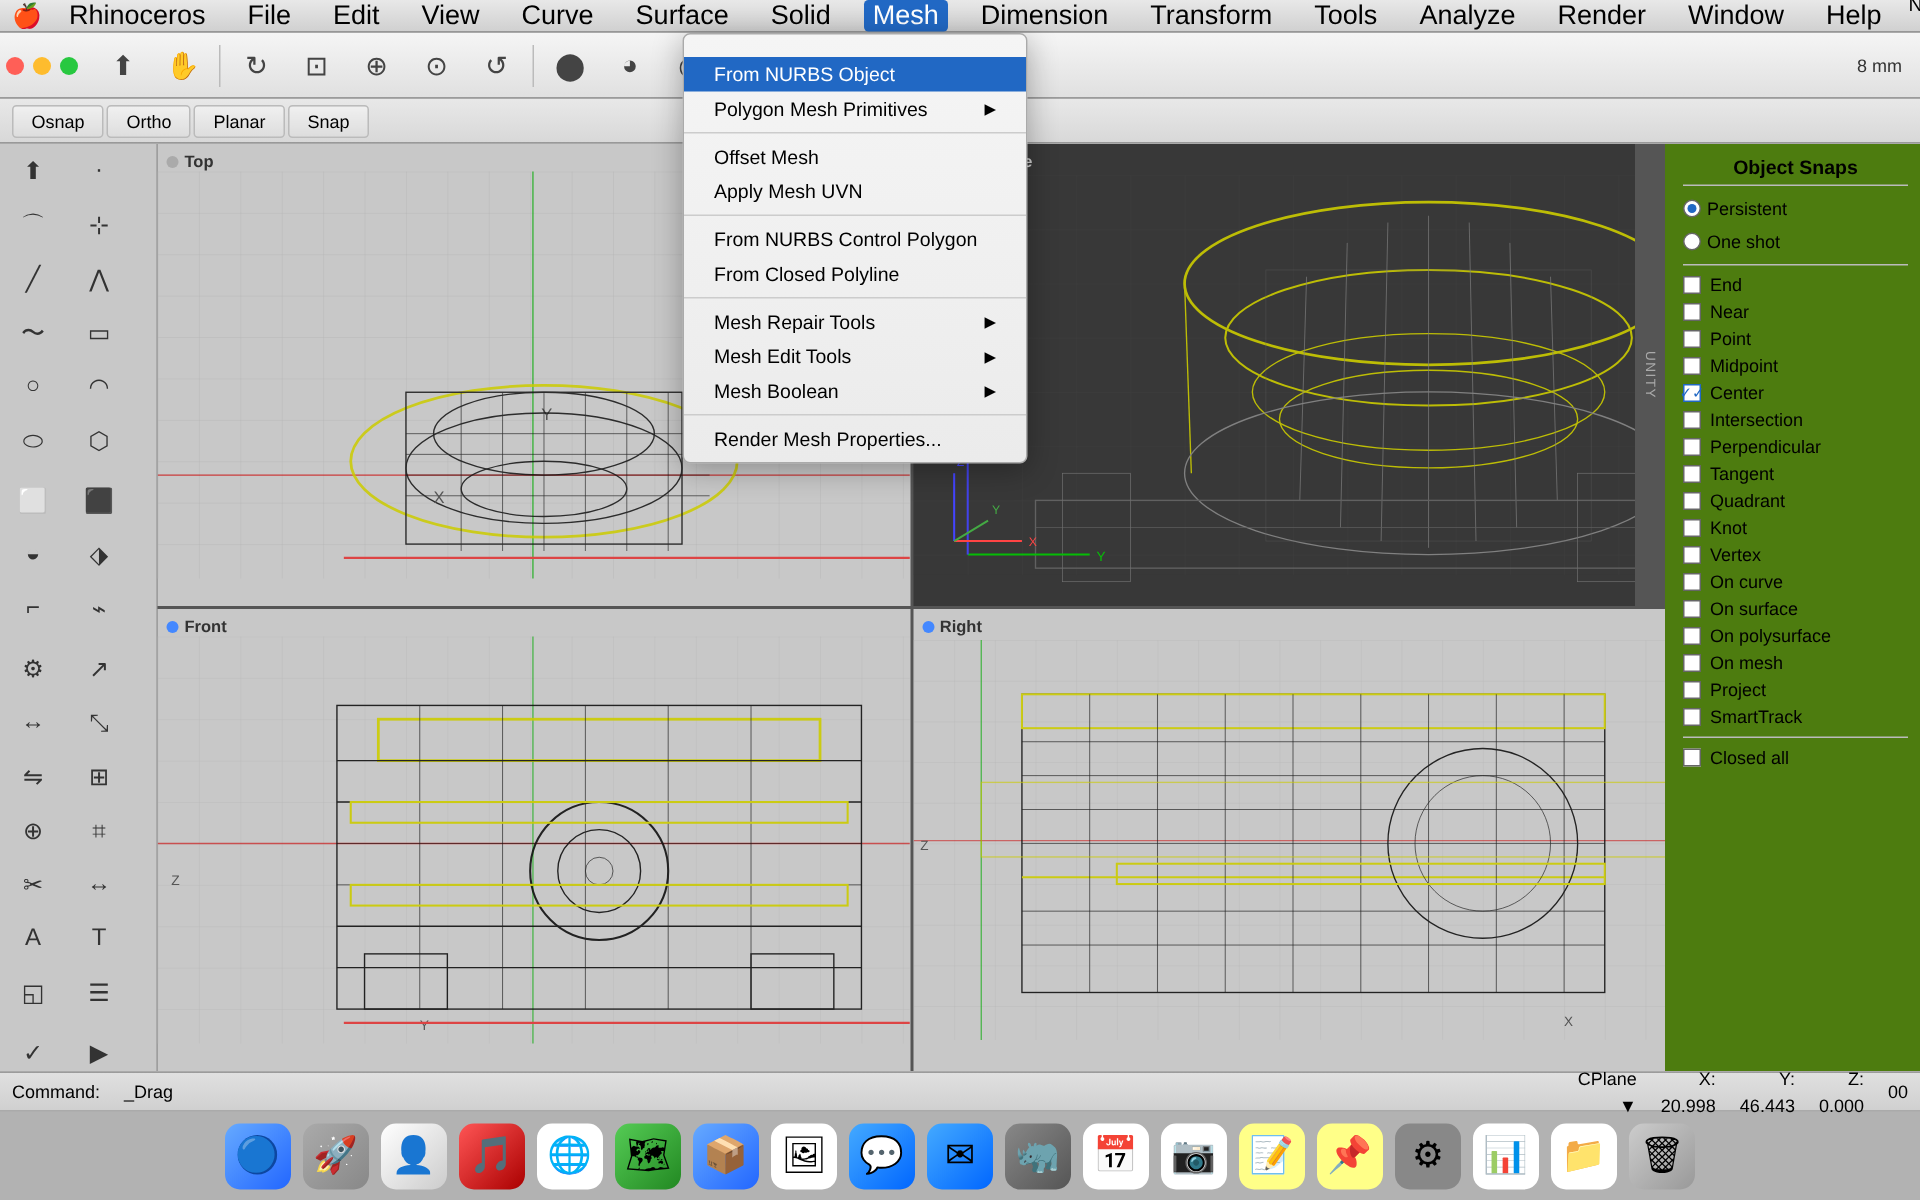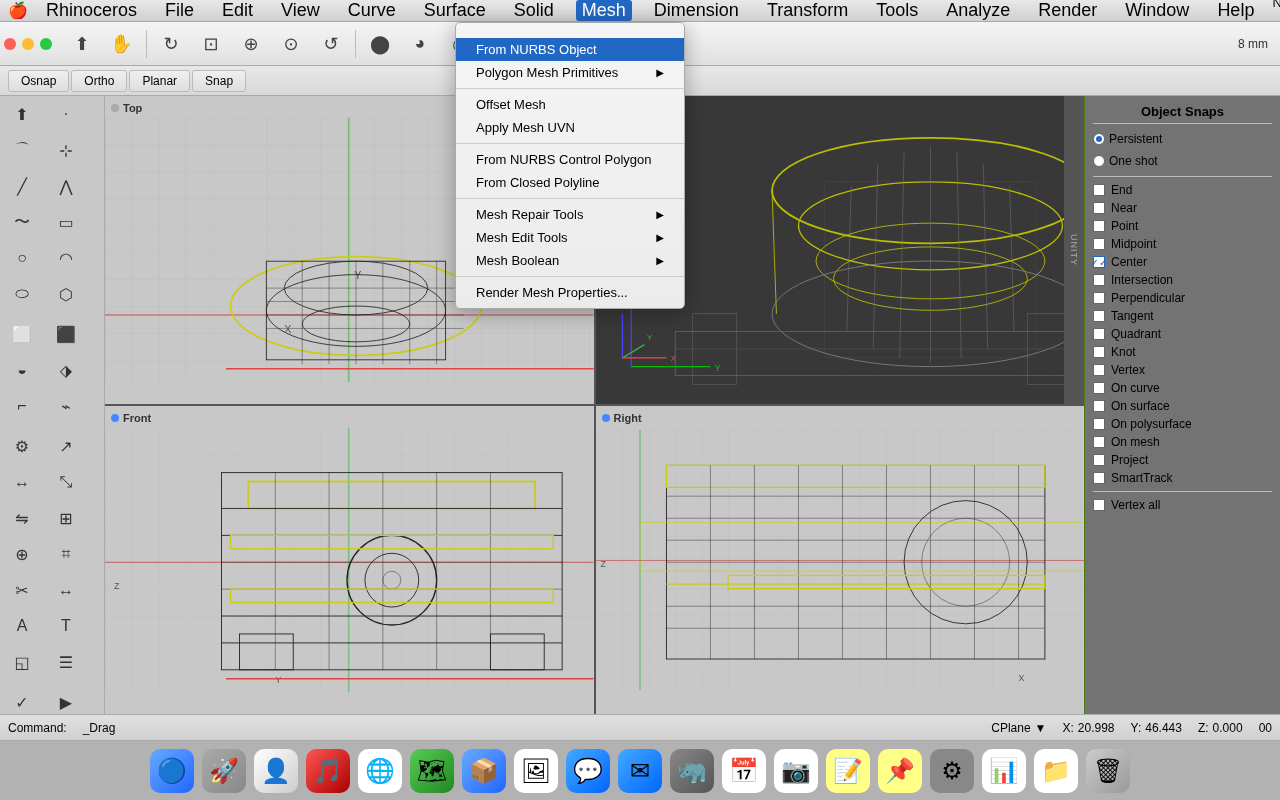--- a/index.html
+++ b/index.html
@@ -65,21 +65,21 @@
     .viewport-canvas { width: 100%; height: 100%; }
 
     
     #vp-top { grid-column: 1; grid-row: 1; background: #c8c8c8; }
     #vp-perspective { grid-column: 2; grid-row: 1; background: #383838; }
     #vp-front { grid-column: 1; grid-row: 2; background: #c8c8c8; }
     #vp-right { grid-column: 2; grid-row: 2; background: #c8c8c8; }
 
     
     #object-snaps {
-      width: 196px; background: #737373; border-left: 1px solid #4d7c0f;
+      width: 170px; background: #4d7c0f; border-left: 4px solid #4d7c0f;
       padding: 8px; font-size: 12px;
     }
     #object-snaps .panel-title {
       font-weight: 600; font-size: 13px; margin-bottom: 8px; text-align: center;
       border-bottom: 1px solid #bbb; padding-bottom: 4px;
     }
     .radio-group { display: flex; gap: 12px; margin-bottom: 8px; }
     .radio-item { display: flex; align-items: center; gap: 4px; cursor: pointer; }
     .radio-circle {
       width: 12px; height: 12px; border-radius: 50%; border: 1px solid #666;
@@ -94,21 +94,21 @@
     }
     .snap-checkbox.checked { background: #fff; }
     .snap-checkbox.checked::after { content: '✓'; font-size: 10px; color: #2168c4; }
     .snap-label { font-size: 12px; }
 
     
     #status-bar {
       height: 26px; background: linear-gradient(to bottom, #e0e0e0, #d0d0d0);
       border-top: 1px solid #aaa; display: flex; align-items: center; padding: 0 8px; gap: 16px; font-size: 12px;
     }
-    .status-item { display: flex; align-items: flex-end; gap: 4px; }
+    .status-item { display: flex; align-items: flex-end; gap: 4px; flex-direction: column; }
 
     
     #dock {
       height: 60px; background: rgba(200,200,200,0.85); border-top: 1px solid #aaa;
       display: flex; align-items: center; justify-content: center; gap: 8px; padding: 4px;
     }
     .dock-icon {
       width: 44px; height: 44px; border-radius: 10px; background: #666;
       display: flex; align-items: center; justify-content: center; font-size: 24px; cursor: pointer;
     }
@@ -574,21 +574,21 @@
       <div class="snap-checkbox"></div>
       <span class="snap-label">Project</span>
     </div>
     <div class="snap-item">
       <div class="snap-checkbox"></div>
       <span class="snap-label">SmartTrack</span>
     </div>
     <div class="snap-divider"></div>
     <div class="snap-item">
       <div class="snap-checkbox"></div>
-      <span class="snap-label">Vertex all</span>
+      <span class="snap-label">Closed all</span>
     </div>
   </div>
 
 </div>
 
 <div id="status-bar">
   <span>Command:</span>
   <span>_Drag</span>
   <div style="flex:1;"></div>
   <div class="status-item">

